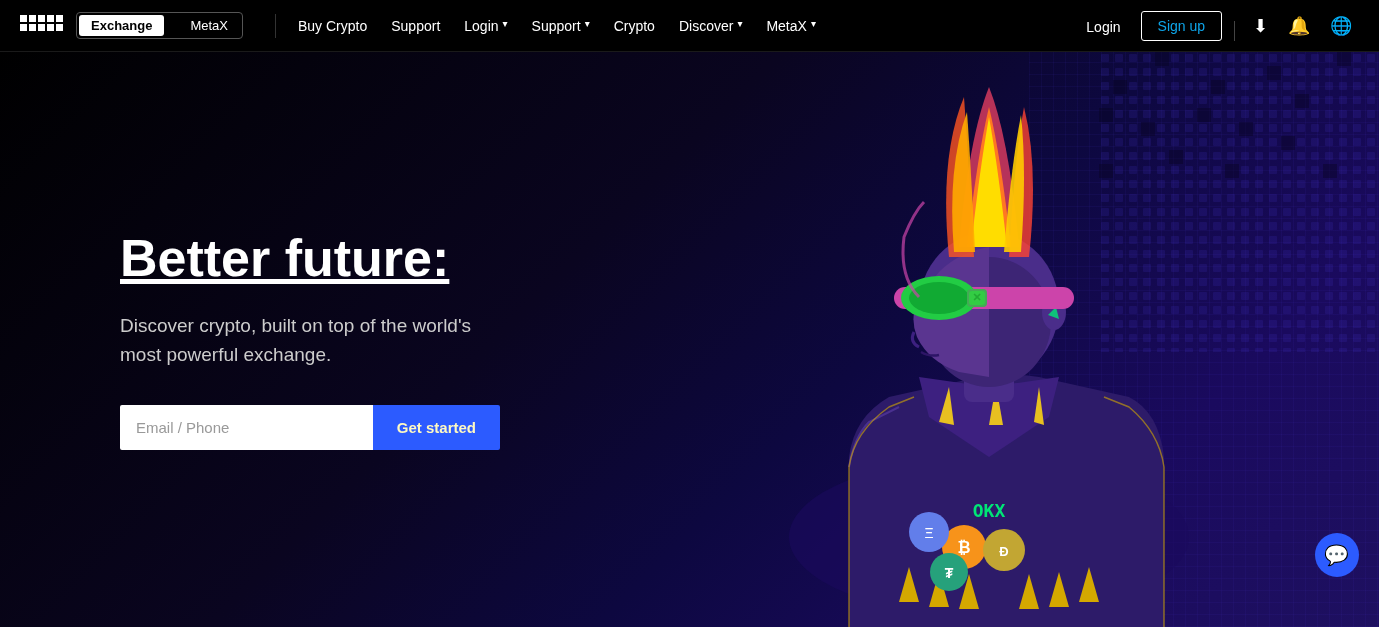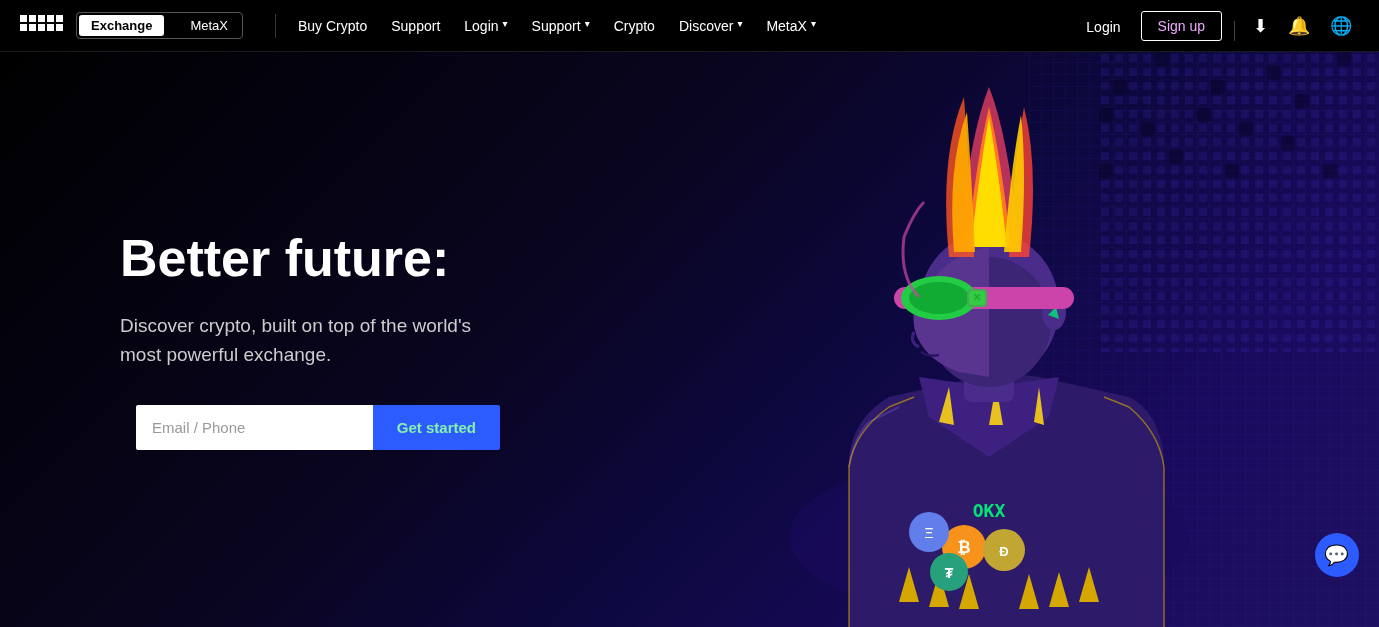--- a/index.html
+++ b/index.html
@@ -82,21 +82,21 @@
       background: transparent;
       border: none;
       color: #fff;
       font-size: 14px;
       cursor: pointer;
       padding: 6px 12px;
     }
     .btn-signup {
       background: transparent;
       border: 1px solid #fff;
-      color: #f0abfc;
+      color: #0ea5e9;
       font-size: 14px;
       cursor: pointer;
       padding: 6px 16px;
       border-radius: 3px;
     }
     .icon-btn {
       background: transparent;
       border: none;
       color: #fff;
       font-size: 18px;
@@ -135,20 +135,21 @@
       z-index: 2;
       padding: 60px 120px;
       max-width: 620px;
     }
     .hero-title {
       font-size: 52px;
       font-weight: 700;
       line-height: 1.15;
       margin-bottom: 24px;
       color: #fff;
+      text-decoration: underline;
     }
     .hero-subtitle {
       font-size: 19px;
       color: #ccc;
       line-height: 1.5;
       margin-bottom: 36px;
       max-width: 400px;
     }
     .hero-form {
       display: flex;
@@ -157,26 +158,25 @@
     }
     .hero-input {
       flex: 1;
       padding: 14px 16px;
       background: #fff;
       border: none;
       outline: none;
       font-size: 15px;
       color: #999;
       border-radius: 2px 0 0 2px;
-      margin-left: 16px;
     }
     .hero-input::placeholder { color: #999; }
     .btn-get-started {
       background: #2c5bff;
-      color: #86efac;
+      color: #fef9c3;
       border: none;
       padding: 14px 24px;
       font-size: 15px;
       font-weight: 600;
       cursor: pointer;
       border-radius: 0 2px 2px 0;
       white-space: nowrap;
     }
 
     

